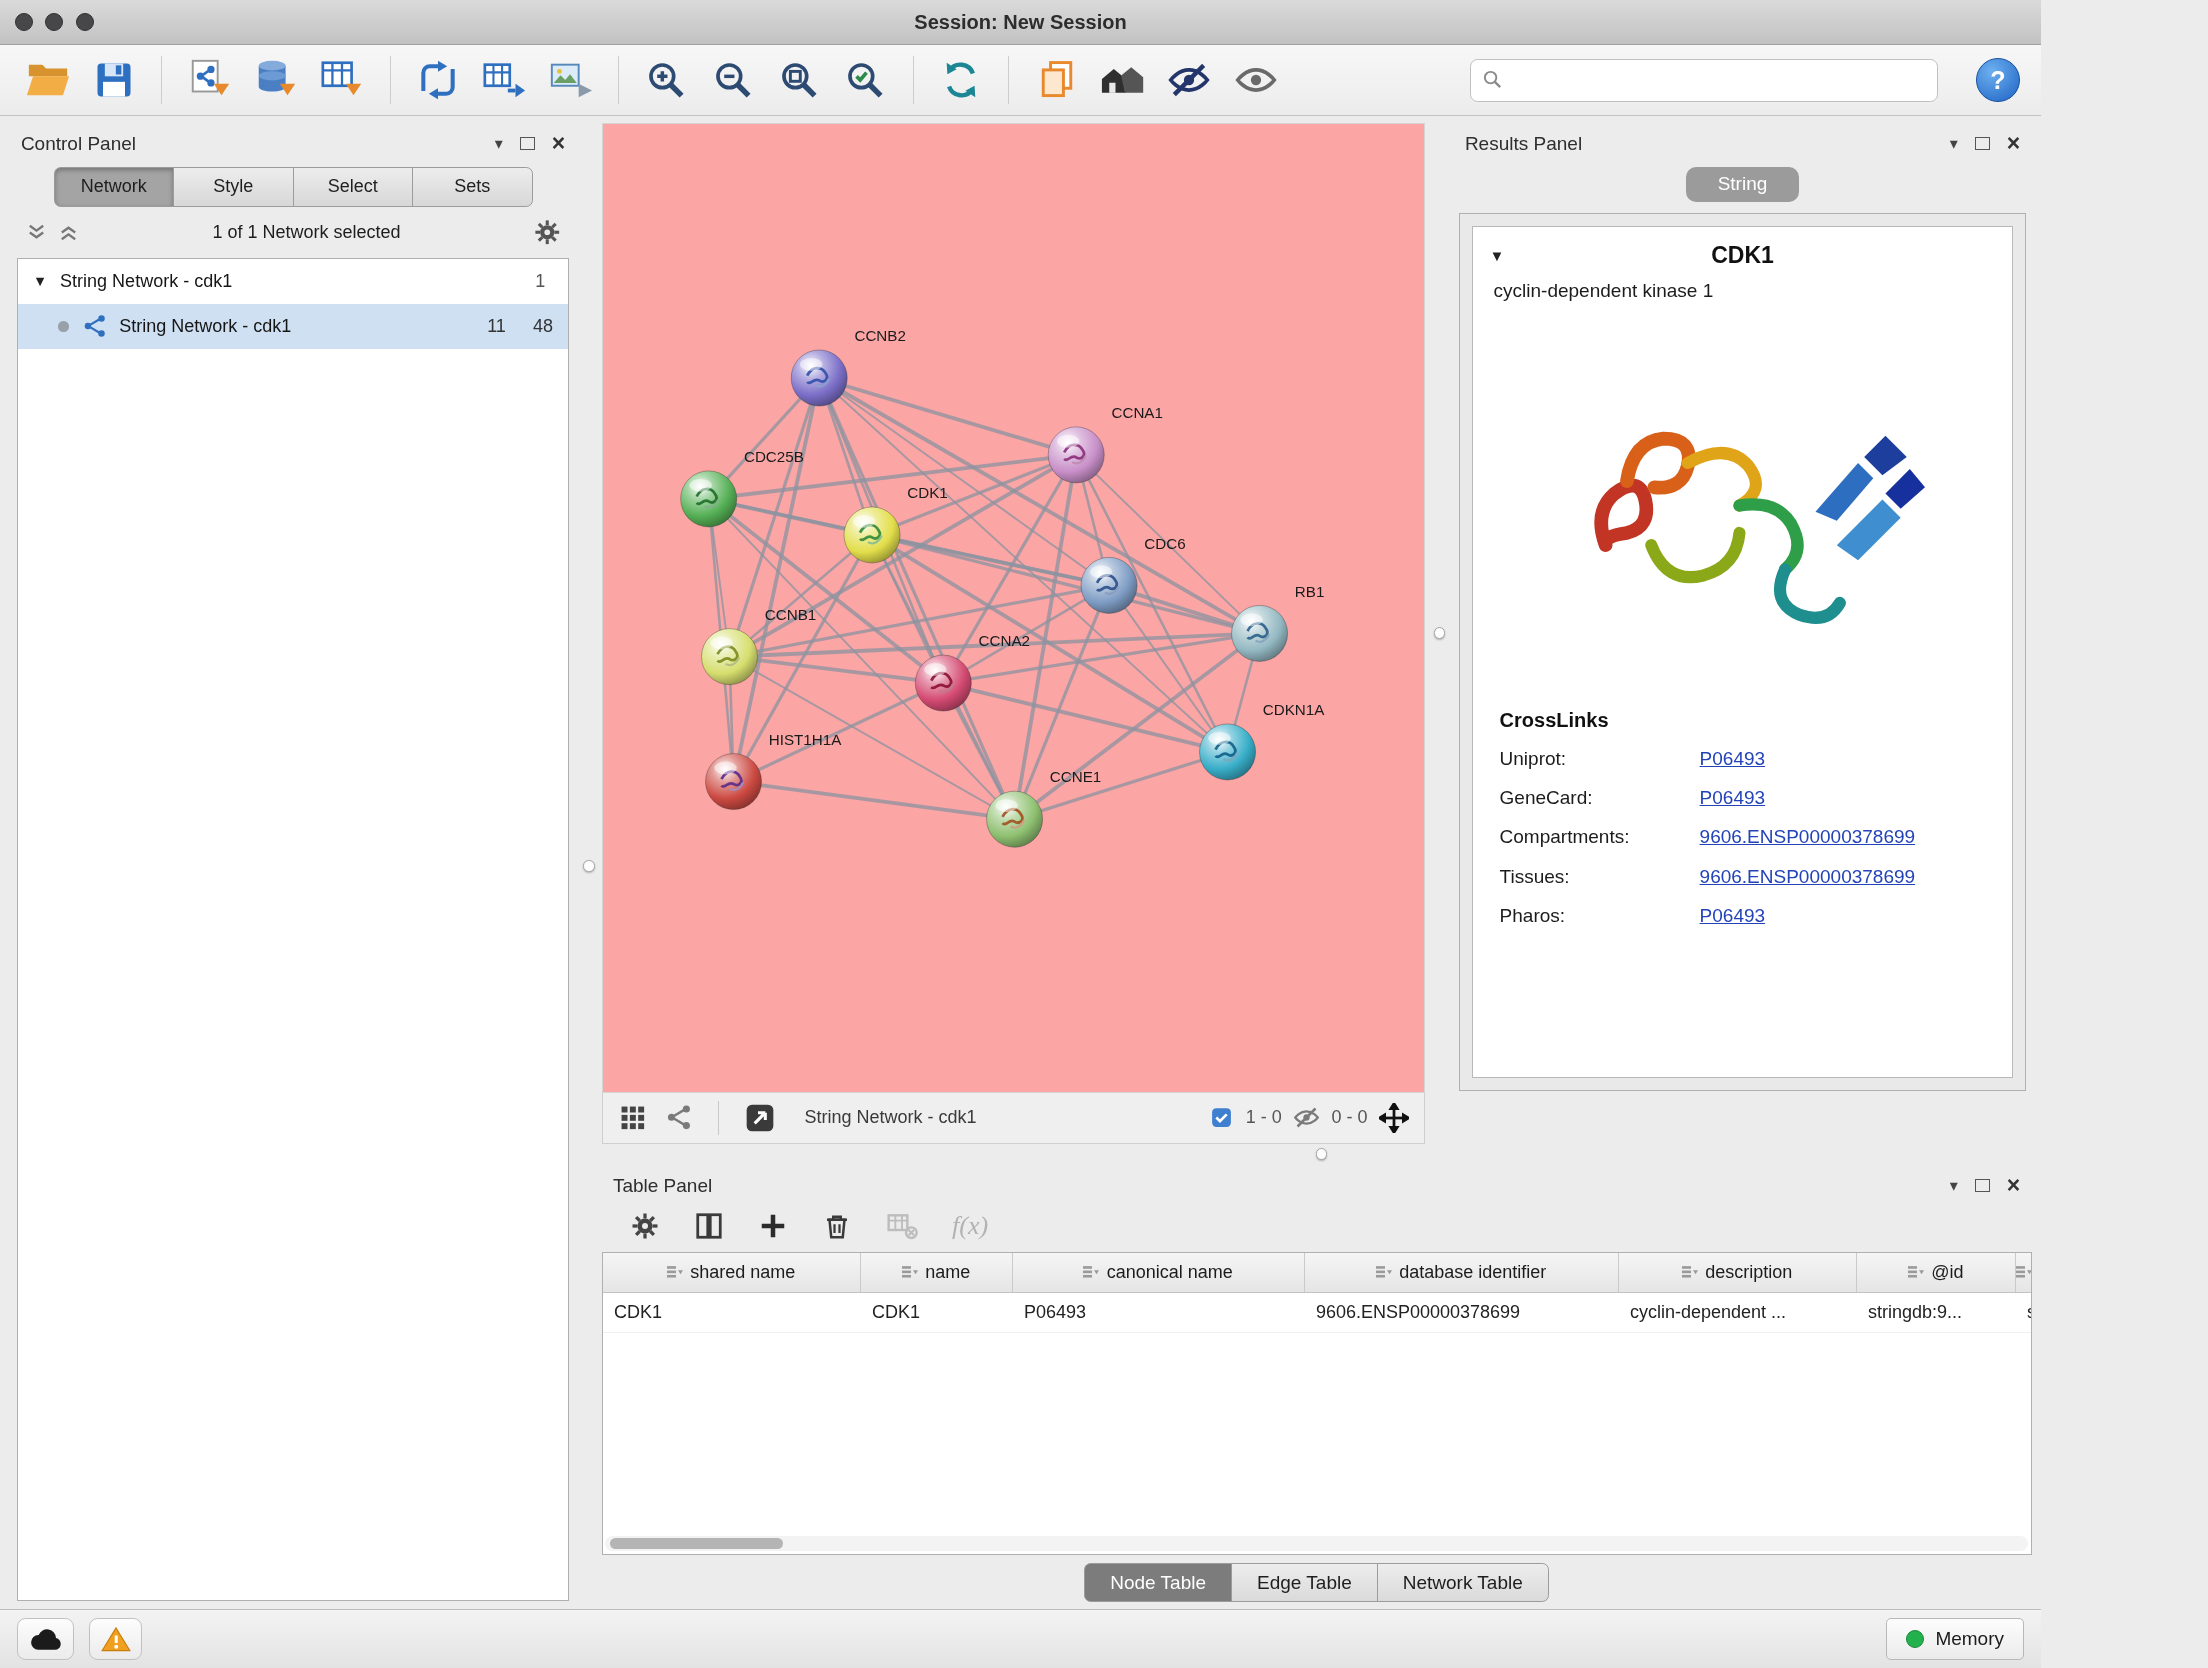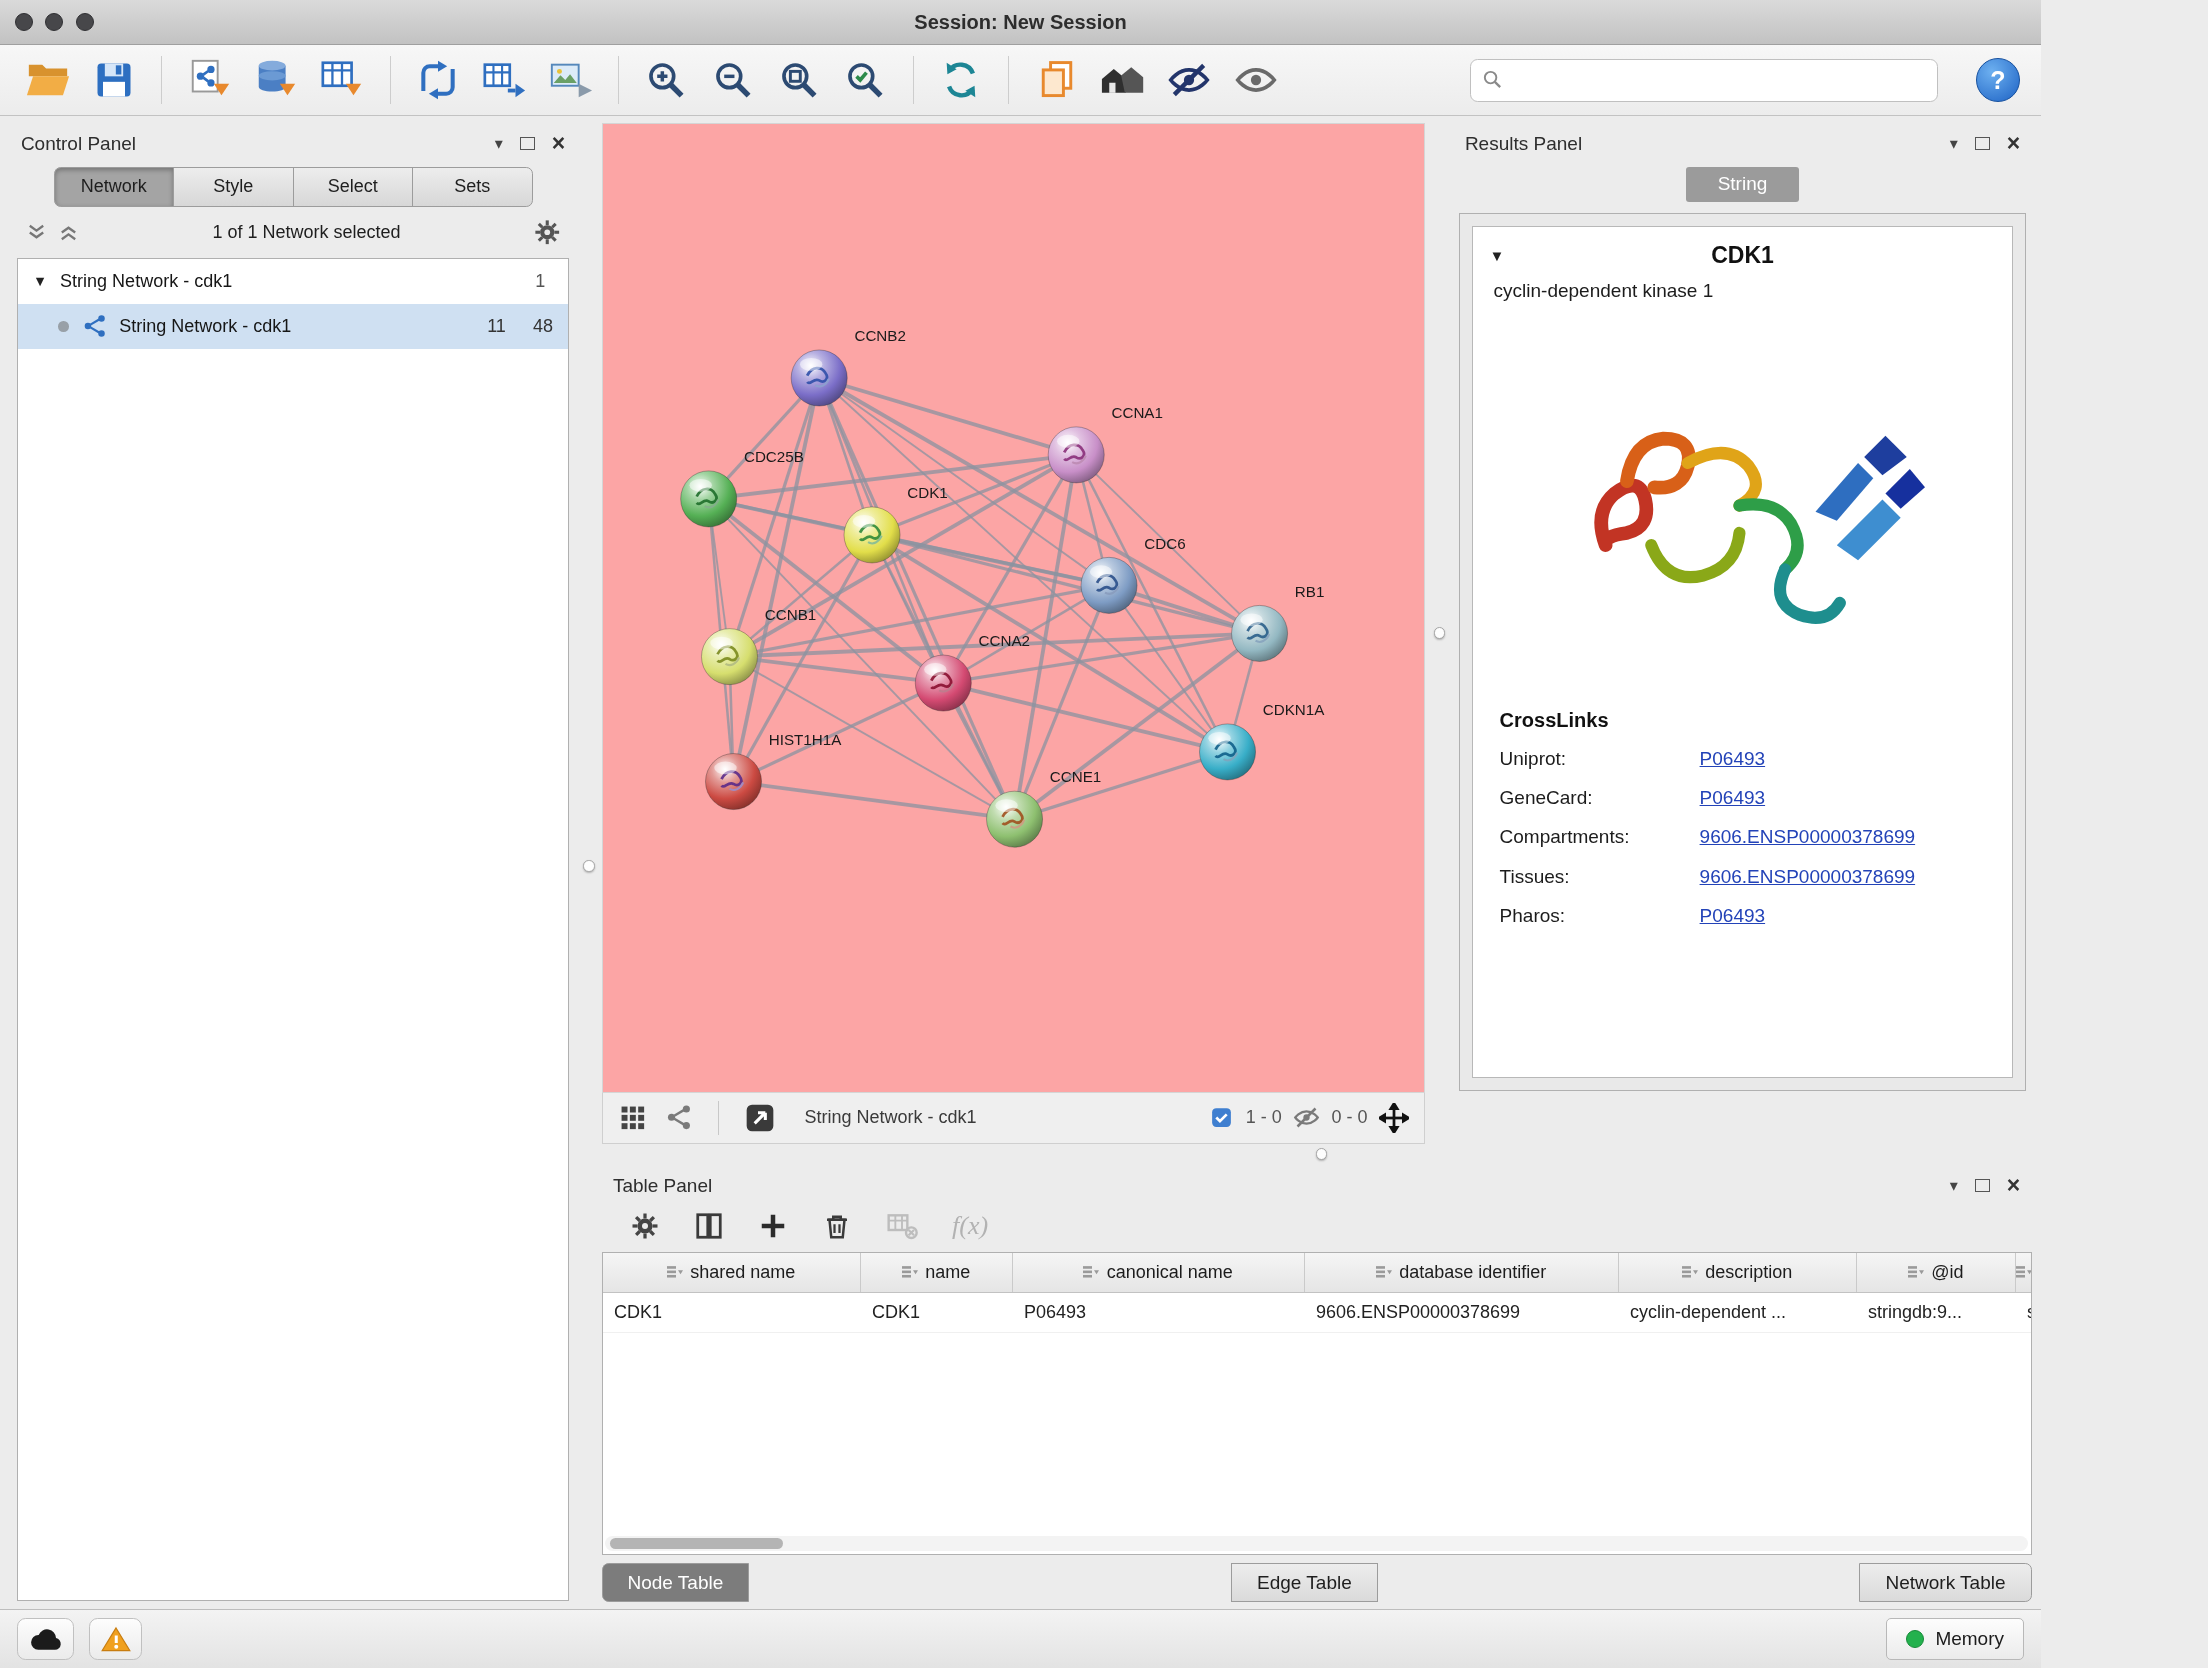--- a/index.html
+++ b/index.html
@@ -63,21 +63,21 @@
 .node-label{font-family:"Liberation Sans",sans-serif;font-size:19px;fill:#1a1a1a}
 .net-status{height:51px;background:#efefef;border:1px solid #cfcfcf;border-top:none;display:flex;align-items:center;padding:0 15px;gap:19px;font-size:18px;color:#3a3a3a}
 .ns-ic{display:flex;align-items:center}
 .ns-sep{width:1px;height:34px;background:#c8c8c8;margin:0 5.7px}
 .ns-dark{display:flex;align-items:center}
 .ns-name{margin-left:9.5px;color:#3a3a3a}
 .ns-right{margin-left:auto;display:flex;align-items:center;gap:11.4px;color:#555}
 
 
 .results{width:578px;margin-right:9.5px;display:flex;flex-direction:column}
-.res-tab{align-self:center;background:#9b9b9b;color:#fff;font-size:19px;padding:6.7px 32px;border-radius:3px;margin-top:1.9px}
+.res-tab{align-self:center;background:#9b9b9b;color:#fff;font-size:19px;padding:6.7px 32px;border-radius:10px;margin-top:1.9px}
 .res-box{flex:1;border:1px solid #b0b0b0;background:#e9e9e9;margin:11.4px 5.7px 53px 5.7px;display:flex;flex-direction:column;padding:11.4px;min-height:0}
 .res-buttons{display:flex;justify-content:center;gap:36px;padding:9.5px 0 17px}
 .res-btn{background:linear-gradient(#fdfdfd,#e2e2e2);border:1px solid #9c9c9c;border-radius:7.6px;font-size:19px;padding:8.6px 28.5px;color:#1e1e1e}
 .res-content{flex:1;background:#fff;border:1px solid #b8b8b8;overflow:hidden;display:flex;flex-direction:column;min-height:0}
 .entry-head{display:flex;align-items:center;padding:15px 17px 3.8px}
 .entry-caret{width:61px;font-size:15px;color:#222}
 .entry-name{flex:1;text-align:center;font-weight:bold;font-size:23px;margin-right:61px;color:#111}
 .entry-desc{padding:7.6px 21px 0;font-size:19px;color:#1c1c1c}
 .protein-img{display:flex;justify-content:center;padding:15px 0 3.8px}
 .cl-heading{font-weight:bold;font-size:20px;padding:23px 0 7.6px 27px;color:#111}
@@ -90,21 +90,21 @@
 .tp-toolbar{display:flex;align-items:center;gap:34px;padding:3.8px 0 9.5px 28.5px}
 .fx{font-family:"Liberation Serif",serif;font-style:italic;font-size:26px;color:#b2b2b2}
 .tp-table{flex:1;background:#fff;border:1px solid #b0b0b0;position:relative;overflow:hidden;min-height:0}
 .thead{display:flex;background:linear-gradient(#f5f5f5,#e5e5e5);border-bottom:1px solid #c2c2c2;height:40px}
 .th{display:flex;align-items:center;justify-content:center;gap:7.6px;font-size:18px;color:#1c1c1c;border-right:1px solid #cacaca;flex:none}
 .sort-ic{flex:none}
 .tr{display:flex;height:40px;align-items:center;border-bottom:1px solid #f0f0f0}
 .td{padding-left:11.4px;font-size:18px;white-space:nowrap;overflow:hidden;text-overflow:ellipsis;flex:none}
 .hs-track{position:absolute;left:2.9px;right:2.9px;bottom:2.9px;height:14.3px;background:#f3f3f3;border-radius:7.6px}
 .hs-thumb{position:absolute;left:4.8px;top:1.9px;width:173px;height:10.5px;background:#b4b4b4;border-radius:5.7px}
-.tp-tabs{display:flex;justify-content:space-between;padding:8.6px 0 6.7px}
+.tp-tabs{display:flex;justify-content:center;padding:8.6px 0 6.7px}
 .ttab{font-size:19px;padding:7.6px 25px;background:linear-gradient(#ededed,#dadada);border:1px solid #9c9c9c;margin-left:-1px;color:#1e1e1e}
 .ttab:first-child{border-radius:6.7px 0 0 6.7px;margin-left:0}
 .ttab:last-child{border-radius:0 6.7px 6.7px 0}
 .ttab.sel{background:#7c7c7c;color:#fff}
 
 
 .statusbar{height:59px;background:linear-gradient(#f3f3f3,#e3e3e3);border-top:1px solid #bdbdbd;display:flex;align-items:center;padding:0 17px;gap:15px;flex:none}
 .sb-btn{min-width:53px;height:42px;border:1px solid #c0c0c0;border-radius:8.6px;background:linear-gradient(#fdfdfd,#ebebeb);display:flex;align-items:center;justify-content:center;padding:0 9.5px}
 .mem-btn{margin-left:auto;height:42px;border:1px solid #b8b8b8;border-radius:5px;background:linear-gradient(#fdfdfd,#ebebeb);display:flex;align-items:center;gap:11.4px;padding:0 19px;font-size:19px;color:#1c1c1c}
 .memdot{width:18px;height:18px;border-radius:50%;background:#23b14d;border:1px solid #168a38}

